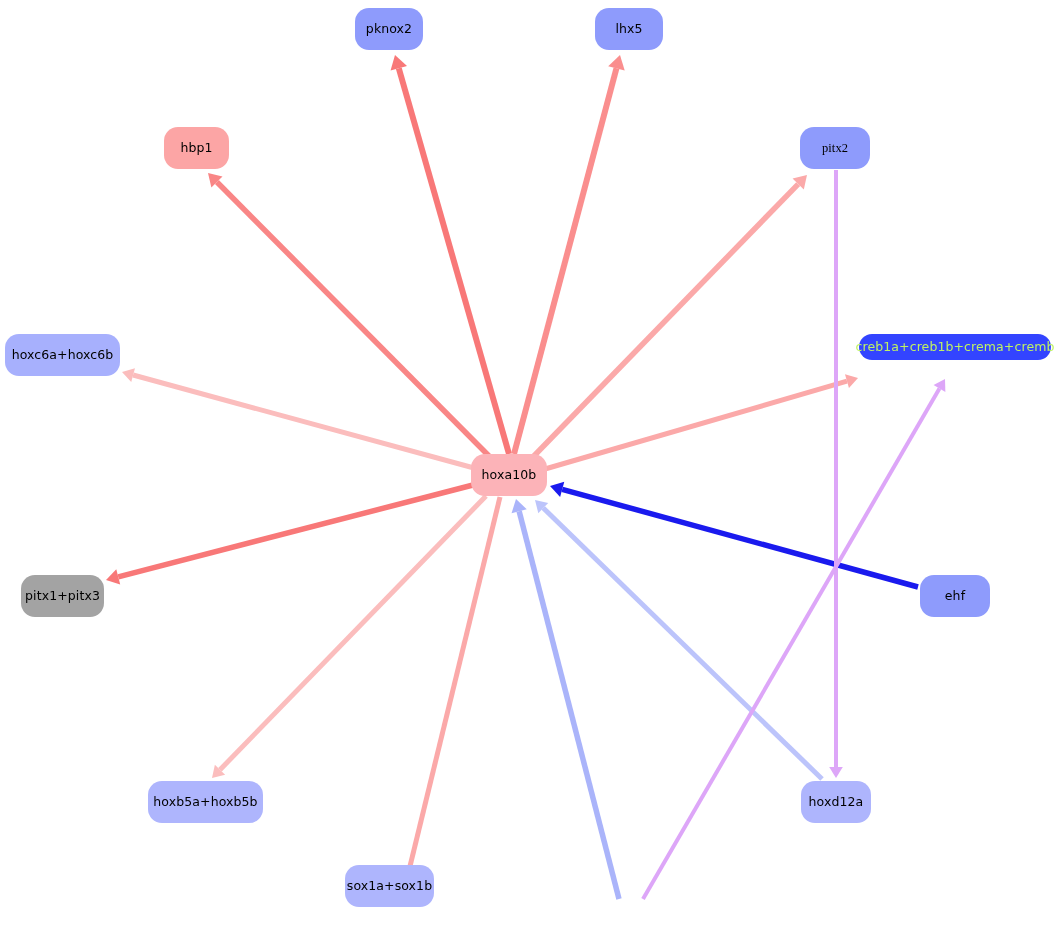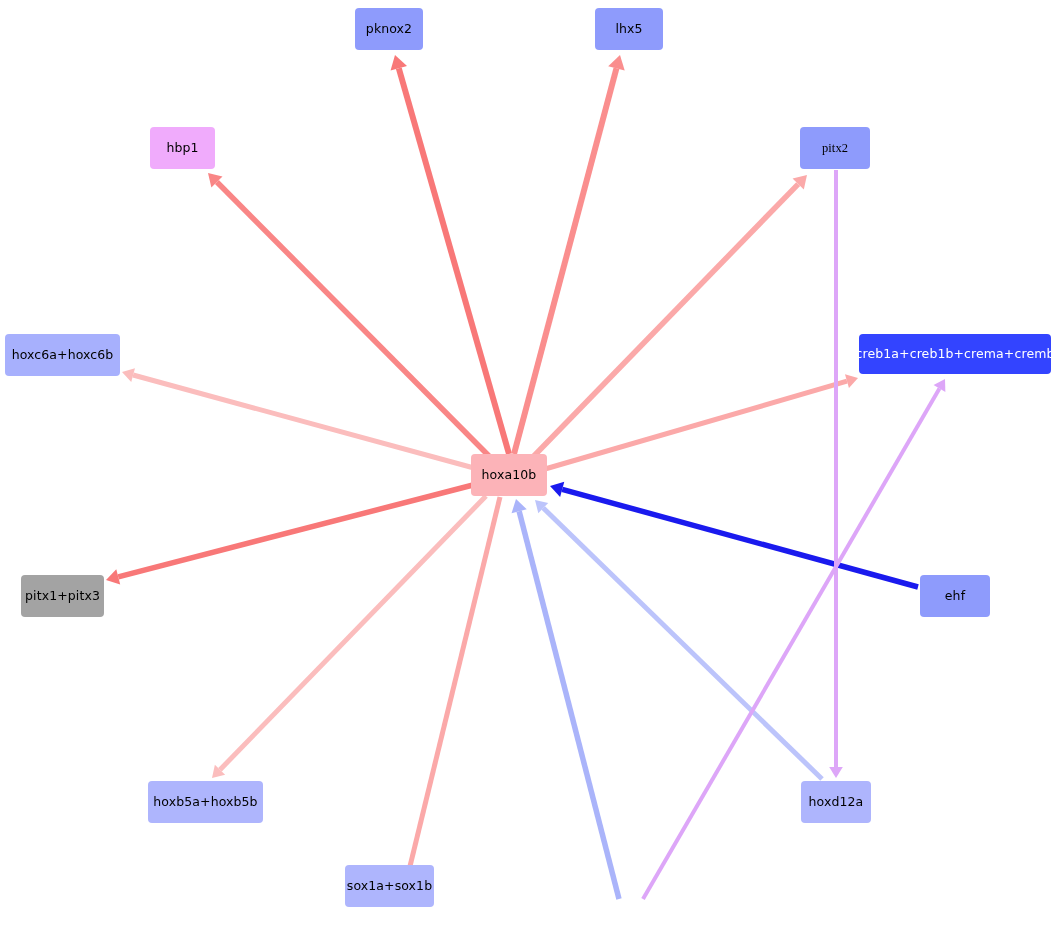--- a/index.html
+++ b/index.html
@@ -22,21 +22,21 @@
     top: 0;
     width: 1059px;
     height: 951px;
   }
   .graph-node {
     position: absolute;
     display: flex;
     align-items: center;
     justify-content: center;
     box-sizing: border-box;
-    border-radius: 4px;
+    border-radius: 14px;
     font-size: 12.5px;
     letter-spacing: 0.1px;
     color: #000000;
     white-space: nowrap;
     z-index: 5;
     line-height: 1;
     user-select: none;
   }
   .graph-node.light-text { color: #ffffff; }
 </style>
@@ -101,30 +101,30 @@
         <line x1="643" y1="899" x2="939.4756267310779" y2="388.51216589350815" stroke="#dda6f8" stroke-width="4" stroke-linecap="butt"></line>
         <polygon points="945.00,379.00 945.37,391.94 933.58,385.09" fill="#dda6f8"></polygon>
       </g>
     </svg>
 <div class="graph-node" style="left: 355px; top: 8px; width: 68px; height: 42px; background: rgb(142, 155, 252); color: rgb(0, 0, 0);">
       <span>pknox2</span>
     </div>
     <div class="graph-node" style="left: 595px; top: 8px; width: 68px; height: 42px; background: rgb(142, 155, 252); color: rgb(0, 0, 0);">
       <span>lhx5</span>
     </div>
-    <div class="graph-node" style="left: 150px; top: 127px; width: 65px; height: 42px; background: #f0abfc; color: rgb(0, 0, 0);">
+    <div class="graph-node" style="left: 164px; top: 127px; width: 65px; height: 42px; background: #fca5a5; color: rgb(0, 0, 0);">
       <span>hbp1</span>
     </div>
     <div class="graph-node" style="left: 800px; top: 127px; width: 70px; height: 42px; background: rgb(142, 155, 252); color: rgb(0, 0, 0); font-family: Liberation Serif, serif;">
       <span>pitx2</span>
     </div>
     <div class="graph-node" style="left: 5px; top: 334px; width: 115px; height: 42px; background: rgb(167, 176, 253); color: rgb(0, 0, 0);">
       <span>hoxc6a+hoxc6b</span>
     </div>
-    <div class="graph-node light-text" style="left: 859px; top: 334px; width: 192px; height: 40px; background: rgb(51, 68, 255); color: #ffffff;">
+    <div class="graph-node light-text" style="left: 859px; top: 334px; width: 192px; height: 26px; background: rgb(51, 68, 255); color: #bef264;">
       <span>creb1a+creb1b+crema+cremb</span>
     </div>
     <div class="graph-node" style="left: 471px; top: 454px; width: 76px; height: 42px; background: rgb(252, 179, 184); color: rgb(0, 0, 0);">
       <span>hoxa10b</span>
     </div>
     <div class="graph-node" style="left: 21px; top: 575px; width: 83px; height: 42px; background: #a3a3a3; color: rgb(0, 0, 0);">
       <span>pitx1+pitx3</span>
     </div>
     <div class="graph-node" style="left: 920px; top: 575px; width: 70px; height: 42px; background: rgb(142, 155, 252); color: rgb(0, 0, 0);">
       <span>ehf</span>

